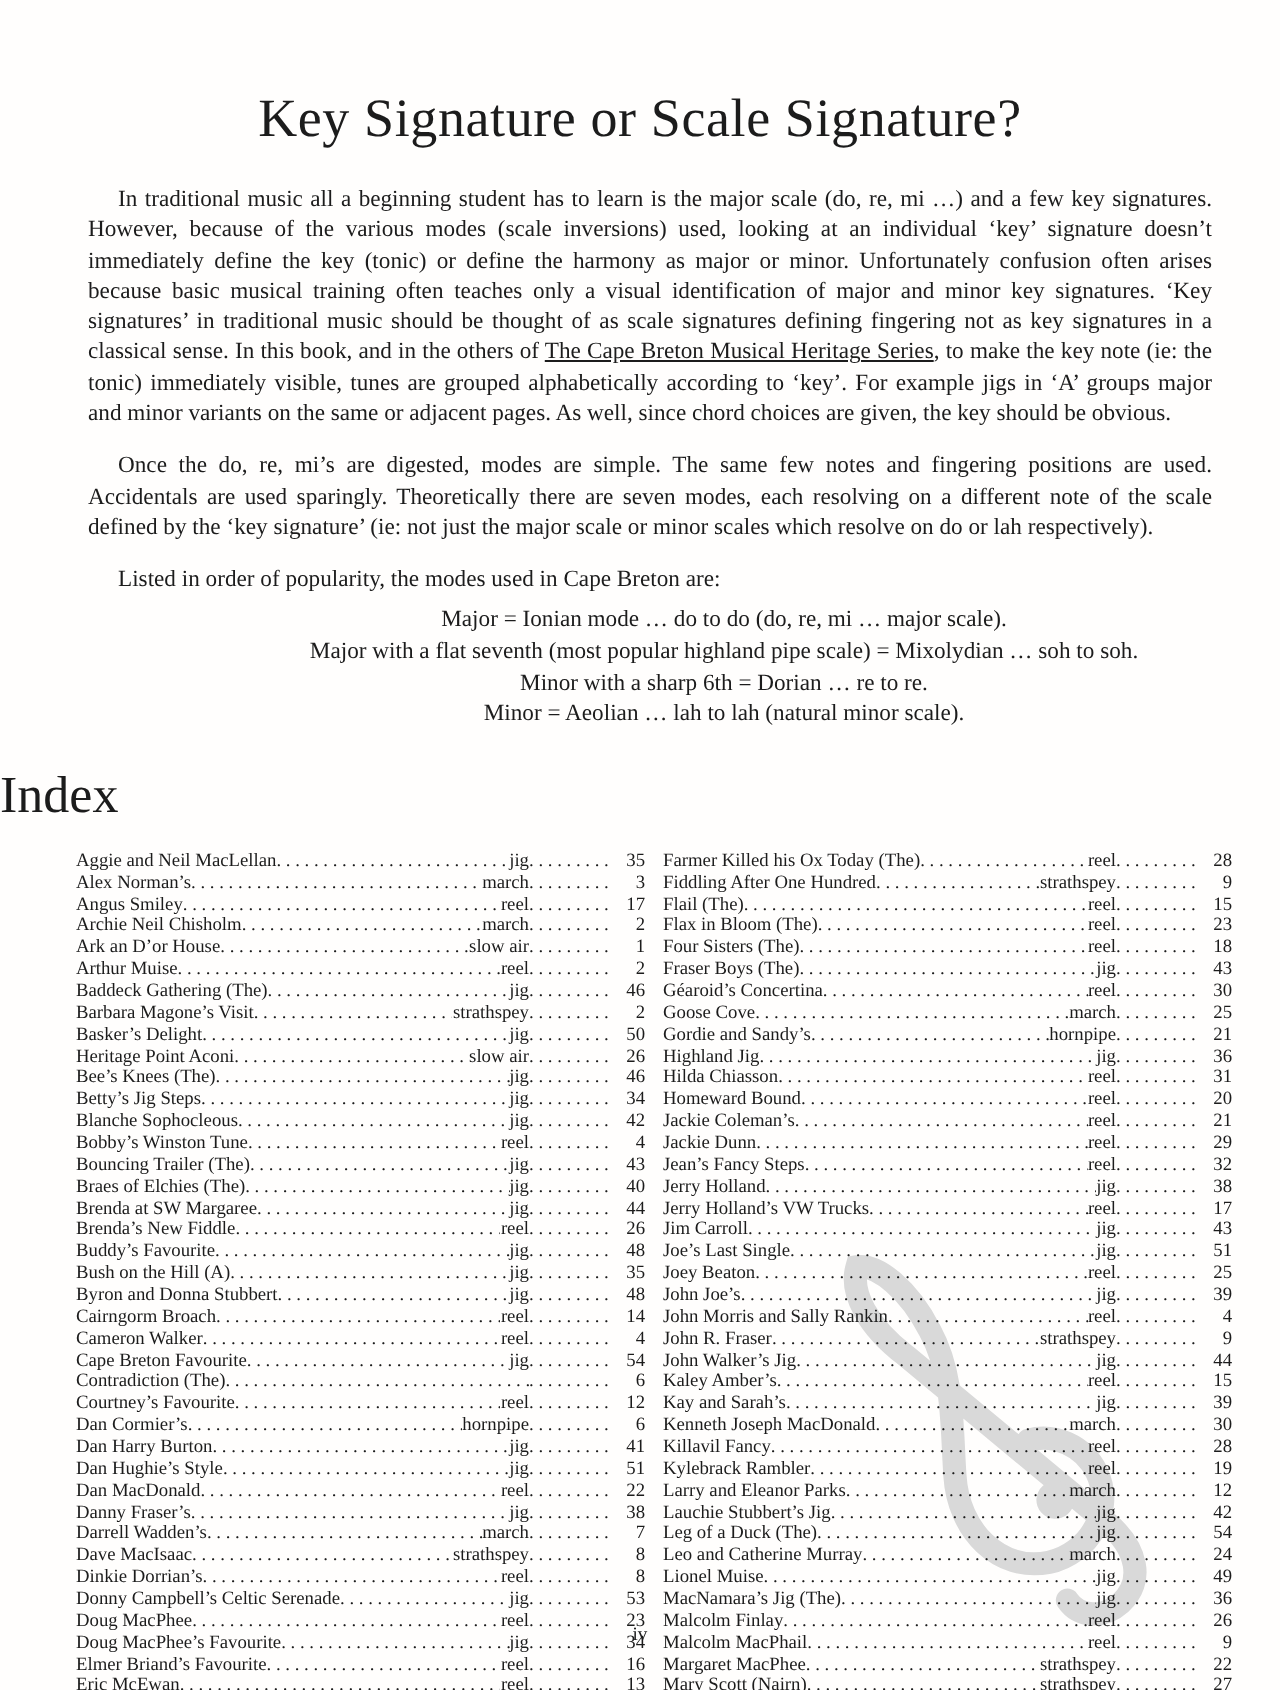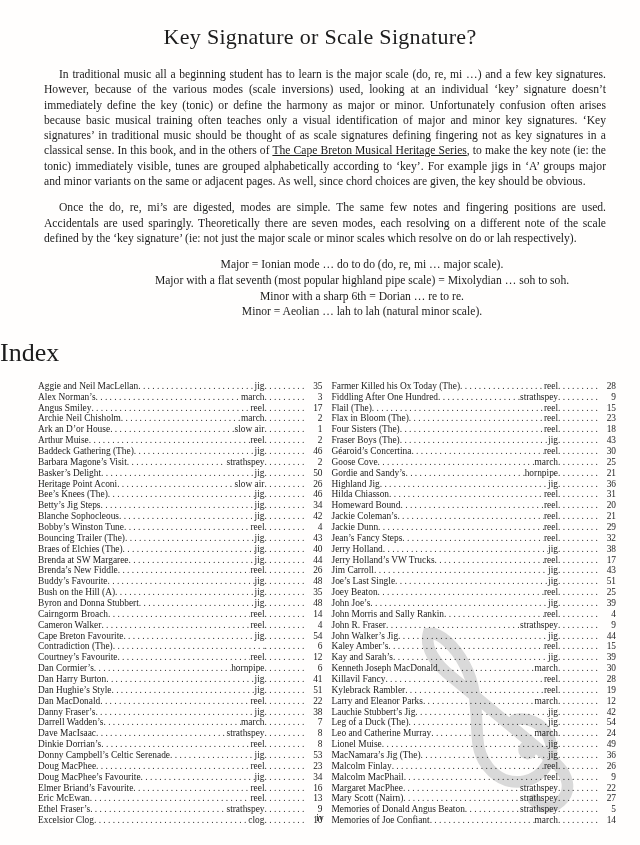--- a/index.html
+++ b/index.html
@@ -3,21 +3,21 @@
 <meta charset="utf-8">
 <style>
   html,body { margin:0; padding:0; background:#ffffff; }
   .page {
     position:relative; width:640px; height:845px; overflow:hidden;
     background:#fffefd; color:#1c1c1c;
     font-family:"Liberation Serif", serif;
   }
   .content { position:relative; z-index:1; }
 
-  .title { text-align:center; font-size:22px; padding-top:24px; letter-spacing:0.3px; }
+  .title { text-align:center; font-size:27px; padding-top:44px; letter-spacing:0.3px; }
 
   .intro { margin:17px 34px 0 44px; font-size:11.6px; line-height:1.32; text-align:justify; }
   .intro p { margin:0 0 11px 0; text-indent:15px; }
   .series { text-decoration:underline; }
 
   .lead-in { margin:12px 34px 0 44px; font-size:11.6px; text-indent:15px; }
   .modes { margin:6px 34px 0 118px; font-size:11.6px; line-height:1.35; }
   .modes div { white-space:nowrap;text-align:center; }
 
   .index-title { text-align:left; font-size:26px; margin-top:18px; }
@@ -53,20 +53,21 @@
   </div>
 
   <div class="content">
     <div class="title">Key Signature or Scale Signature?</div>
 
     <div class="intro">
       <p><span>In traditional music all a beginning student has to learn is the major scale (do, re, mi …) and a few key signatures. However, because of the various modes (scale inversions) used, looking at an individual ‘key’ signature doesn’t immediately define the key (tonic) or define the harmony as major or minor. Unfortunately confusion often arises because basic musical training often teaches only a visual identification of major and minor key signatures. ‘Key signatures’ in traditional music should be thought of as scale signatures defining fingering not as key signatures in a classical sense. In this book, and in the others of </span><span class="series">The Cape Breton Musical Heritage Series</span><span>, to make the key note (ie: the tonic) immediately visible, tunes are grouped alphabetically according to ‘key’. For example jigs in ‘A’ groups major and minor variants on the same or adjacent pages. As well, since chord choices are given, the key should be obvious.</span></p>
       <p>Once the do, re, mi’s are digested, modes are simple. The same few notes and fingering positions are used. Accidentals are used sparingly. Theoretically there are seven modes, each resolving on a different note of the scale defined by the ‘key signature’ (ie: not just the major scale or minor scales which resolve on do or lah respectively).</p>
     </div>
 
+    <div class="lead-in">Listed in order of popularity, the modes used in Cape Breton are:</div>
 
     <div class="modes">
 
         <div>Major = Ionian mode … do to do (do, re, mi … major scale).</div>
 
         <div>Major with a flat seventh (most popular highland pipe scale) = Mixolydian … soh to soh.</div>
 
         <div>Minor with a sharp 6th = Dorian … re to re.</div>
 
         <div>Minor = Aeolian … lah to lah  (natural minor scale).</div>

